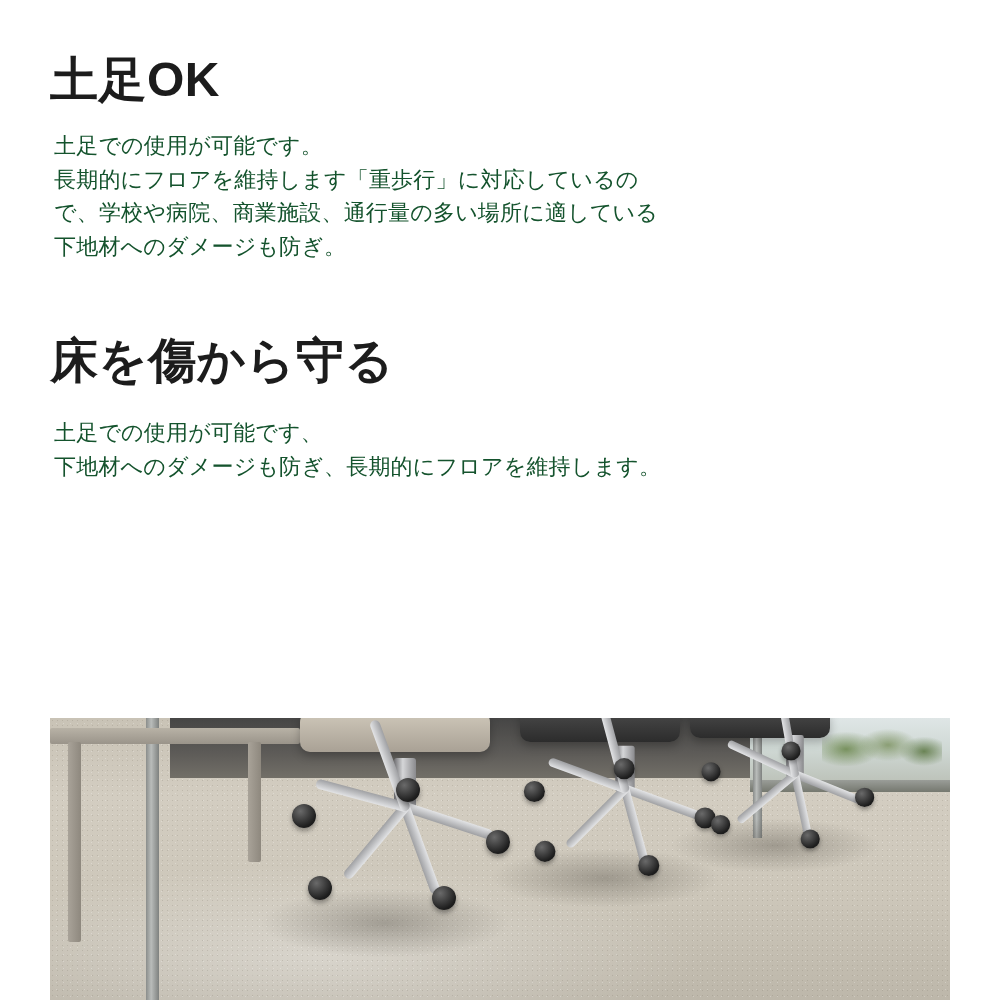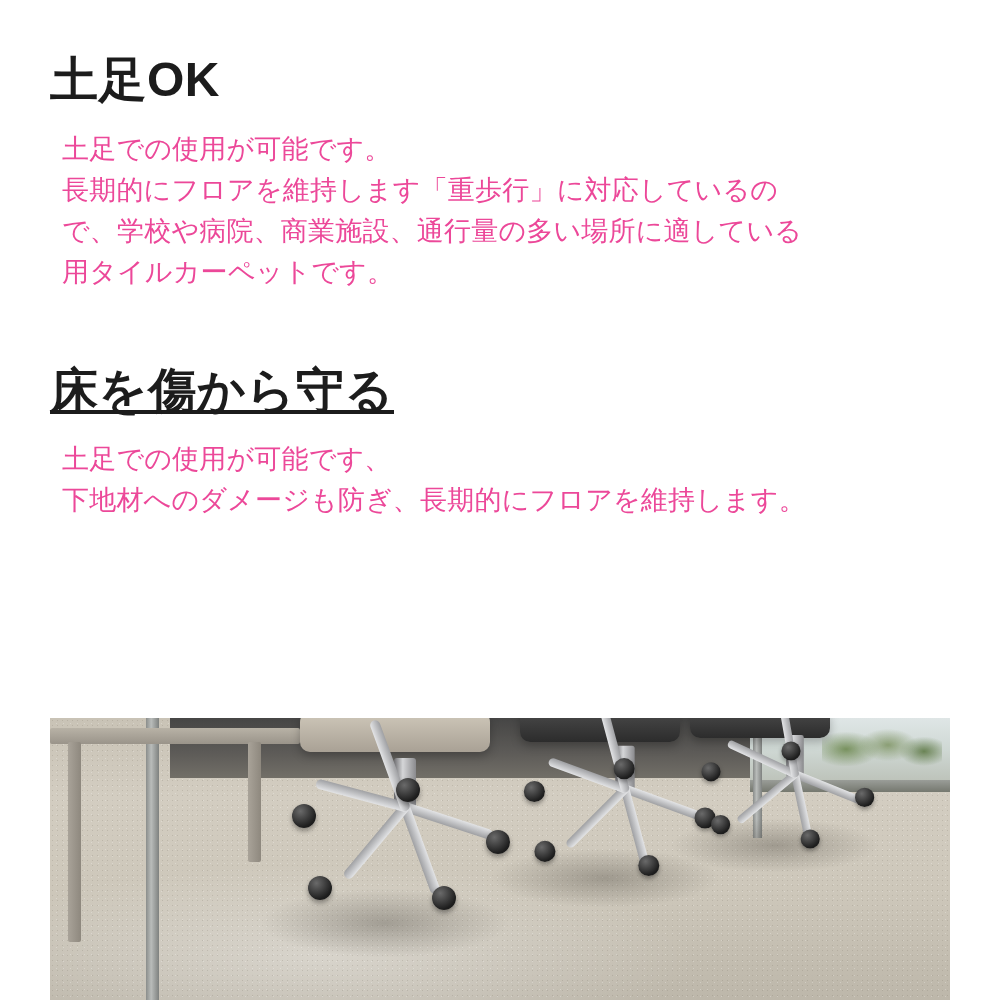--- a/index.html
+++ b/index.html
@@ -23,35 +23,34 @@
   }
   .section-heading {
     font-size: 48px;
     font-weight: 700;
     letter-spacing: 0.5px;
     line-height: 1.15;
     margin: 0 0 22px 0;
     color: #1c1c1c;
   }
   .body-copy {
-    font-size: 27px;
+    font-size: 22px;
     line-height: 1.52;
     letter-spacing: 0.2px;
-    color: #ec4899;
-    margin: 12px;
+    color: #14532d;
+    margin: 4px;
   }
   .body-copy p {
     margin: 0;
   }
   .section-one {
     margin-bottom: 70px;
   }
   .section-two .section-heading {
-    margin-bottom: 20px;
-    text-decoration: underline;
+    margin-bottom: 28px;
   }
   .photo-wrap {
     position: absolute;
     left: 50px;
     top: 718px;
     width: 900px;
     height: 282px;
     overflow: hidden;
     background: #cfc9bd;
   }
@@ -177,21 +176,21 @@
 <body>
 
 <div class="page">
 
   <div class="section-one">
     <h2 class="section-heading">土足OK</h2>
     <div class="body-copy">
       <p>土足での使用が可能です。</p>
       <p>長期的にフロアを維持します「重歩行」に対応しているの</p>
       <p>で、学校や病院、商業施設、通行量の多い場所に適している</p>
-      <p>用タイルカーペットです。</p>
+      <p>下地材へのダメージも防ぎ。</p>
     </div>
   </div>
 
   <div class="section-two">
     <h2 class="section-heading">床を傷から守る</h2>
     <div class="body-copy">
       <p>土足での使用が可能です、</p>
       <p>下地材へのダメージも防ぎ、長期的にフロアを維持します。</p>
     </div>
   </div>

